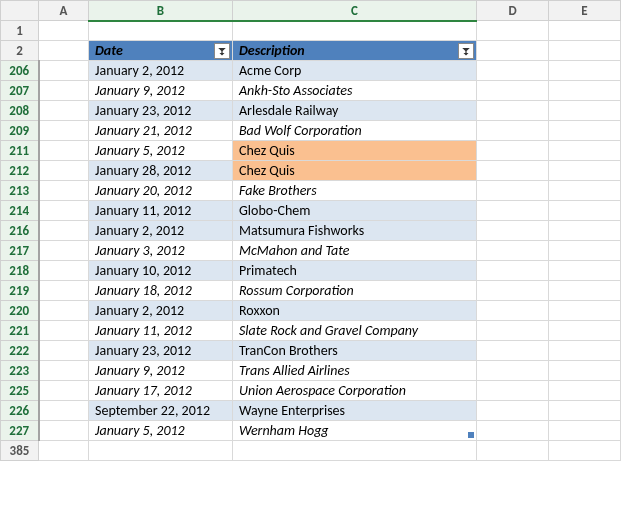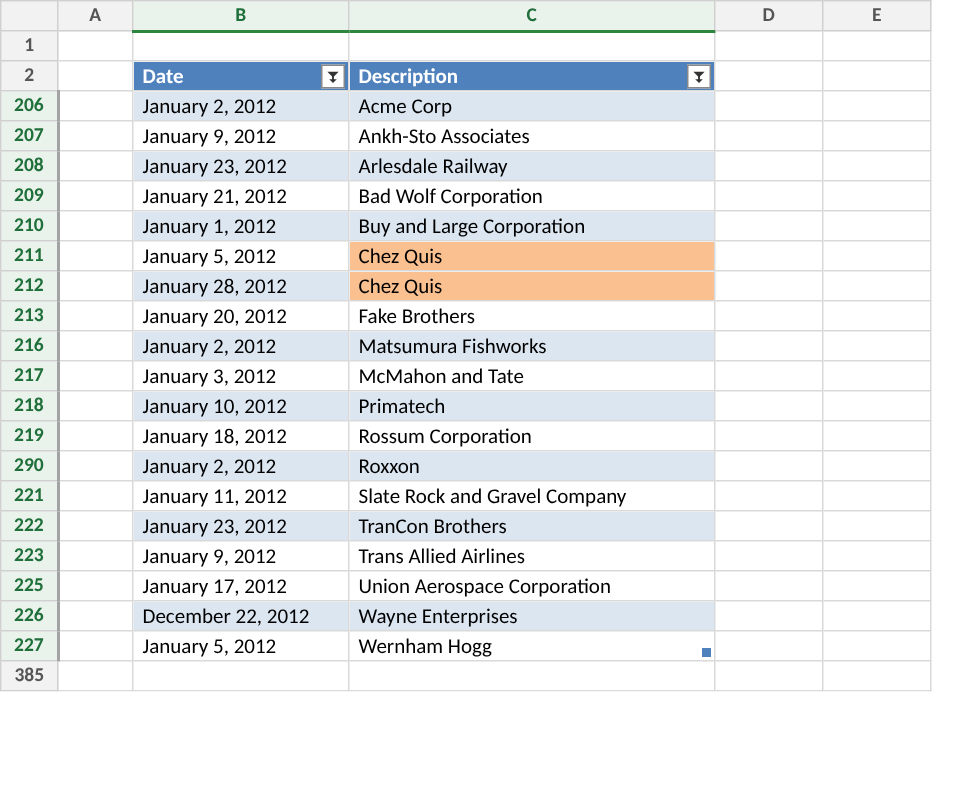--- a/index.html
+++ b/index.html
@@ -52,40 +52,41 @@
   white-space: nowrap;
   overflow: hidden;
   font-size: 14px;
   position: relative;
 }
 .cell-empty { background: #fff; }
 .rowhdr { font-size: 13px; padding: 0 2px; }
 
 .tbl-header {
   background: #4f81bd;
-  color: #ffffff;
+  color: #000000;
   font-weight: 600;
   font-size: 14px;
+  font-style: italic;
 }
 .filter-btn {
   position: absolute;
   right: 2px;
   top: 2px;
   width: 16px;
   height: 16px;
   background: #fff;
   border: 1px solid #888;
   box-sizing: border-box;
   display: flex;
   align-items: center;
   justify-content: center;
 }
 .filter-btn svg { width: 10px; height: 10px; }
 .band0 { background: #dce6f1; }
-.band1 { background: #ffffff; }
+.band1 { background: #ffffff; font-style: italic; }
 .highlight-orange { background: #fac090; }
 .bottom-border-marker {
   position: absolute;
   right: 2px;
   bottom: 2px;
   width: 6px;
   height: 6px;
   background: #4f81bd;
 }
 </style>
@@ -164,28 +165,20 @@
       </tr>
       <tr>
         <th class="rowhdr rowhdr-highlight">209</th>
         <td class="cell cell-empty"></td>
         <td class="cell band1">January 21, 2012</td>
         <td class="cell band1">Bad Wolf Corporation</td>
         <td class="cell cell-empty"></td>
         <td class="cell cell-empty"></td>
       </tr>
       <tr>
-        <th class="rowhdr rowhdr-highlight">210</th>
-        <td class="cell cell-empty"></td>
-        <td class="cell band0">January 1, 2012</td>
-        <td class="cell band0">Buy and Large Corporation</td>
-        <td class="cell cell-empty"></td>
-        <td class="cell cell-empty"></td>
-      </tr>
-      <tr>
         <th class="rowhdr rowhdr-highlight">211</th>
         <td class="cell cell-empty"></td>
         <td class="cell band1">January 5, 2012</td>
         <td class="cell highlight-orange">Chez Quis</td>
         <td class="cell cell-empty"></td>
         <td class="cell cell-empty"></td>
       </tr>
       <tr>
         <th class="rowhdr rowhdr-highlight">212</th>
         <td class="cell cell-empty"></td>
@@ -196,20 +189,28 @@
       </tr>
       <tr>
         <th class="rowhdr rowhdr-highlight">213</th>
         <td class="cell cell-empty"></td>
         <td class="cell band1">January 20, 2012</td>
         <td class="cell band1">Fake Brothers</td>
         <td class="cell cell-empty"></td>
         <td class="cell cell-empty"></td>
       </tr>
       <tr>
+        <th class="rowhdr rowhdr-highlight">214</th>
+        <td class="cell cell-empty"></td>
+        <td class="cell band0">January 11, 2012</td>
+        <td class="cell band0">Globo-Chem</td>
+        <td class="cell cell-empty"></td>
+        <td class="cell cell-empty"></td>
+      </tr>
+      <tr>
         <th class="rowhdr rowhdr-highlight">216</th>
         <td class="cell cell-empty"></td>
         <td class="cell band0">January 2, 2012</td>
         <td class="cell band0">Matsumura Fishworks</td>
         <td class="cell cell-empty"></td>
         <td class="cell cell-empty"></td>
       </tr>
       <tr>
         <th class="rowhdr rowhdr-highlight">217</th>
         <td class="cell cell-empty"></td>
@@ -228,21 +229,21 @@
       </tr>
       <tr>
         <th class="rowhdr rowhdr-highlight">219</th>
         <td class="cell cell-empty"></td>
         <td class="cell band1">January 18, 2012</td>
         <td class="cell band1">Rossum Corporation</td>
         <td class="cell cell-empty"></td>
         <td class="cell cell-empty"></td>
       </tr>
       <tr>
-        <th class="rowhdr rowhdr-highlight">290</th>
+        <th class="rowhdr rowhdr-highlight">220</th>
         <td class="cell cell-empty"></td>
         <td class="cell band0">January 2, 2012</td>
         <td class="cell band0">Roxxon</td>
         <td class="cell cell-empty"></td>
         <td class="cell cell-empty"></td>
       </tr>
       <tr>
         <th class="rowhdr rowhdr-highlight">221</th>
         <td class="cell cell-empty"></td>
         <td class="cell band1">January 11, 2012</td>
@@ -270,21 +271,21 @@
         <th class="rowhdr rowhdr-highlight">225</th>
         <td class="cell cell-empty"></td>
         <td class="cell band1">January 17, 2012</td>
         <td class="cell band1">Union Aerospace Corporation</td>
         <td class="cell cell-empty"></td>
         <td class="cell cell-empty"></td>
       </tr>
       <tr>
         <th class="rowhdr rowhdr-highlight">226</th>
         <td class="cell cell-empty"></td>
-        <td class="cell band0">December 22, 2012</td>
+        <td class="cell band0">September 22, 2012</td>
         <td class="cell band0">Wayne Enterprises</td>
         <td class="cell cell-empty"></td>
         <td class="cell cell-empty"></td>
       </tr>
       <tr>
         <th class="rowhdr rowhdr-highlight">227</th>
         <td class="cell cell-empty"></td>
         <td class="cell band1">January 5, 2012</td>
         <td class="cell band1">Wernham Hogg<div class="bottom-border-marker"></div></td>
         <td class="cell cell-empty"></td>

